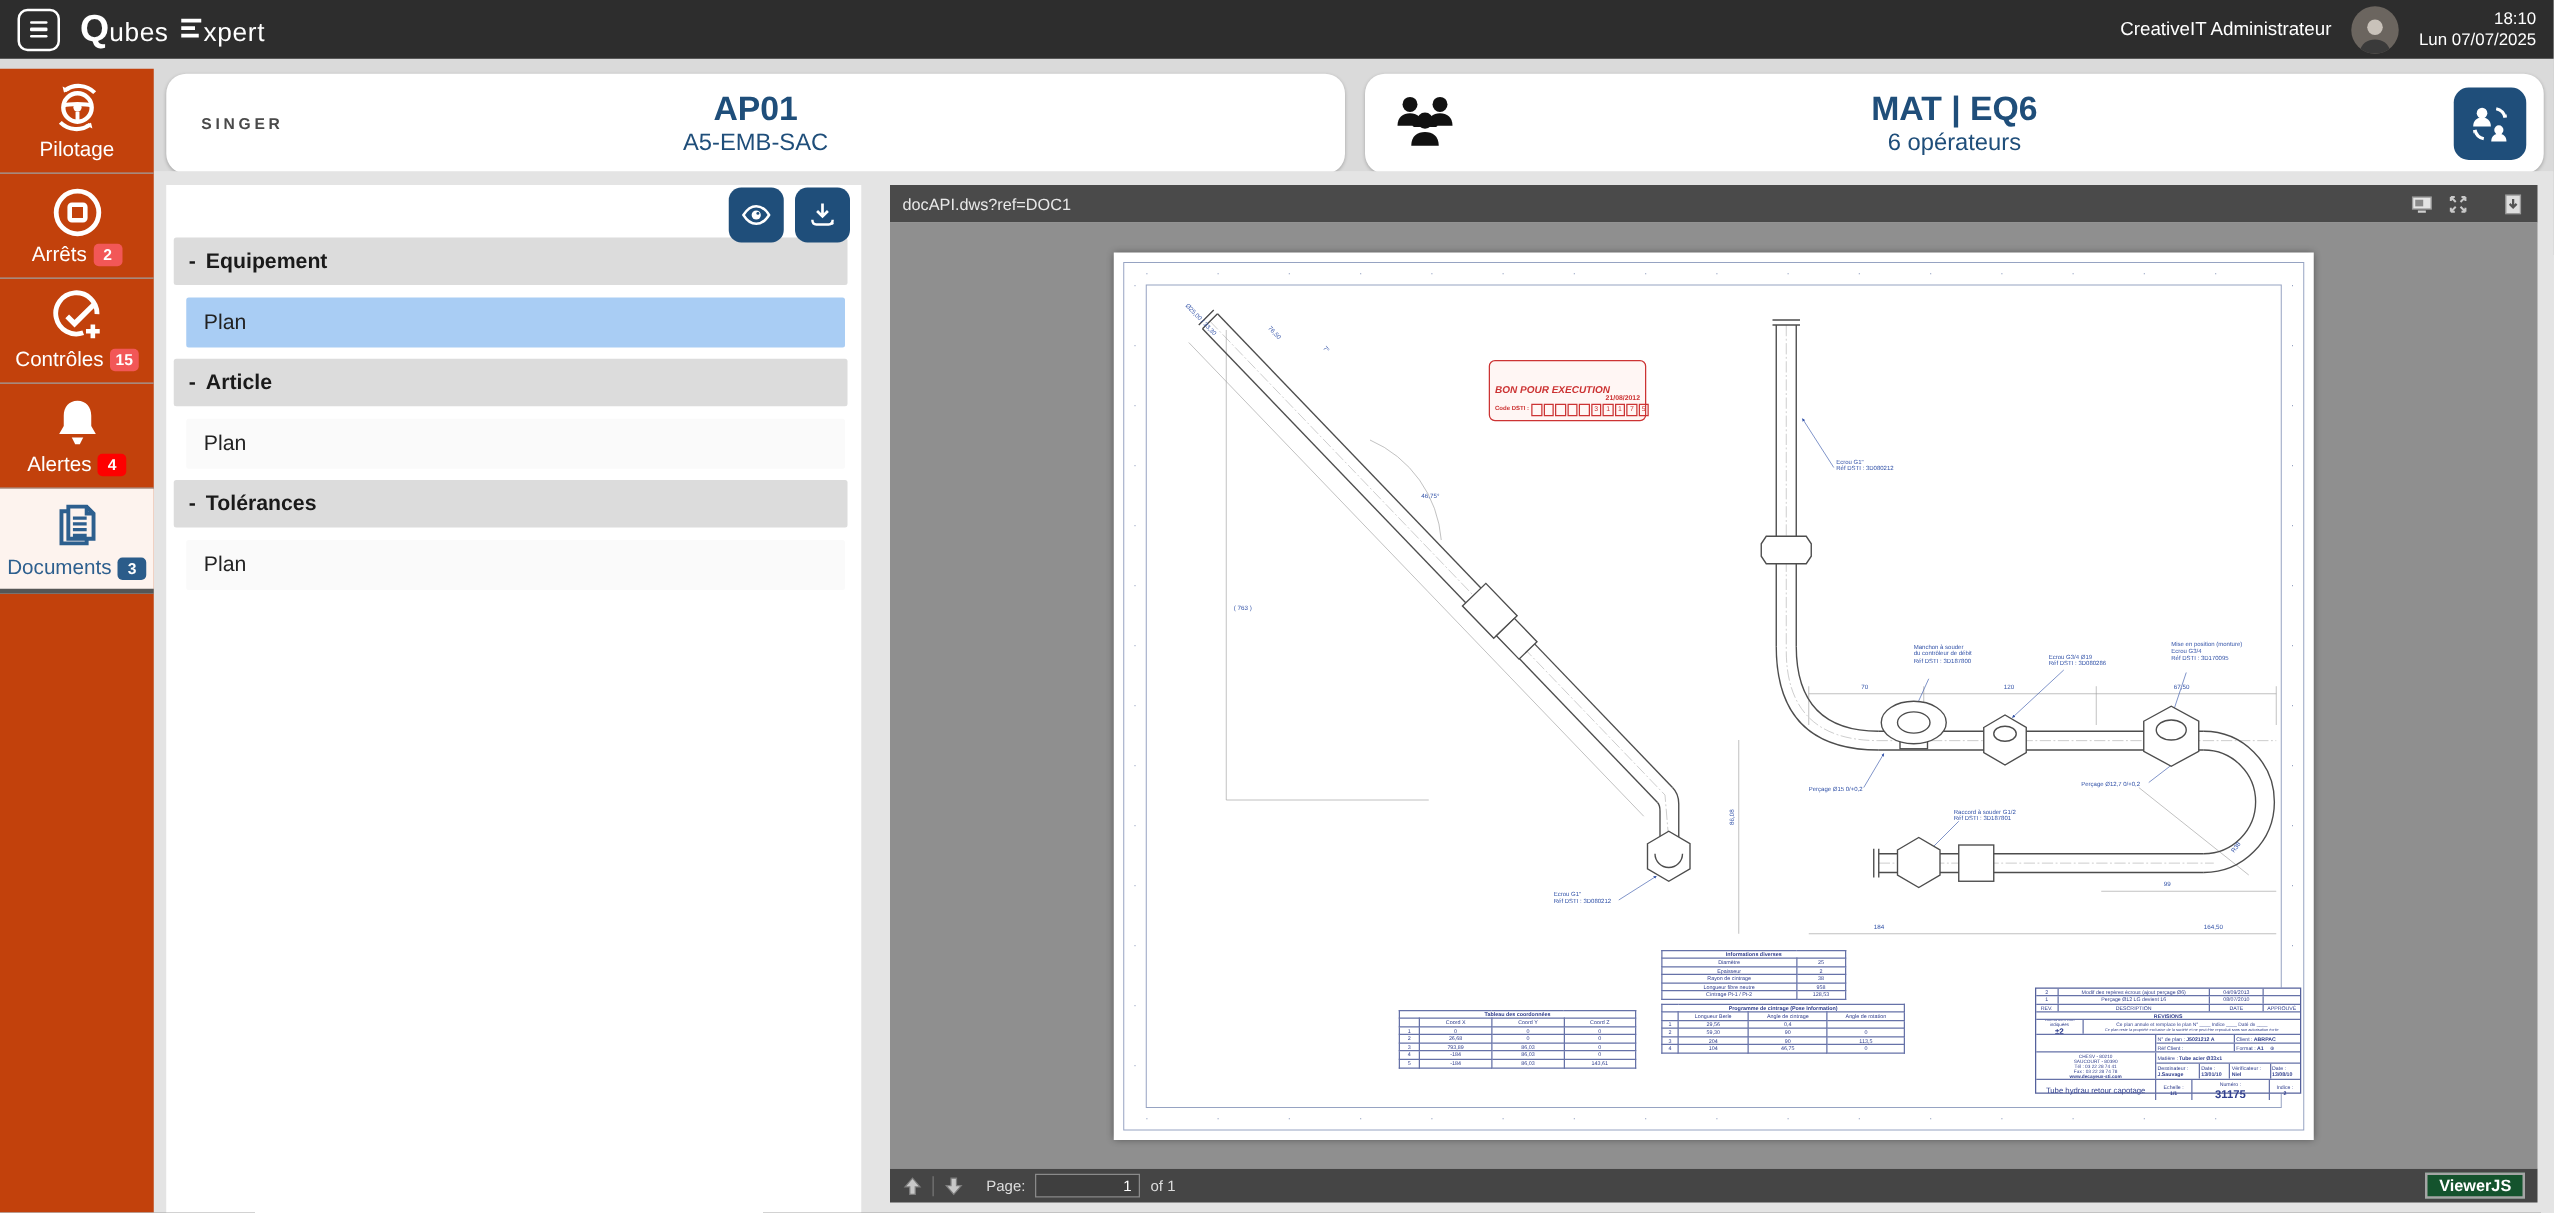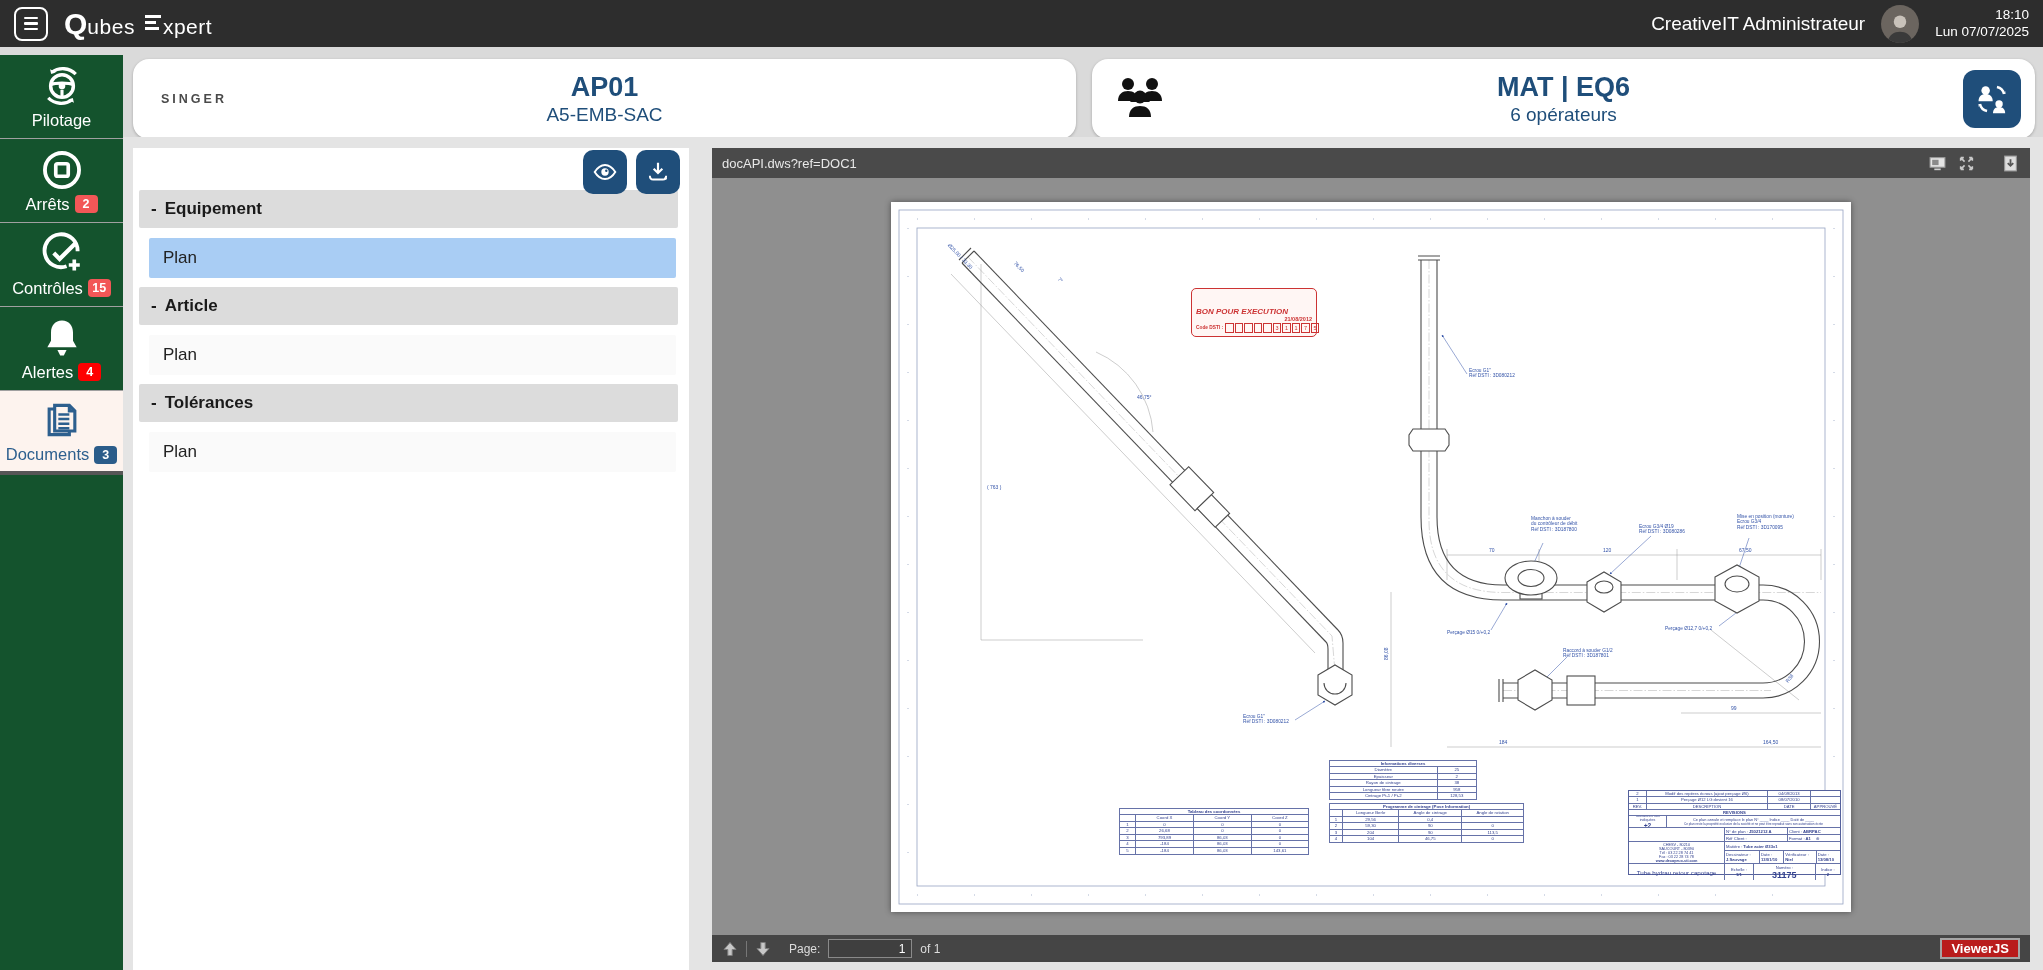--- a/index.html
+++ b/index.html
@@ -13,42 +13,42 @@
   .menu-btn{width:30px;height:30px;border:2px solid #fff;border-radius:8px;display:flex;
             flex-direction:column;justify-content:center;gap:3px;align-items:center;cursor:pointer}
   .menu-btn i{display:block;width:14px;height:2.5px;background:#fff;border-radius:1px}
   .logo{display:flex;align-items:baseline;color:#fff;margin-left:16px;user-select:none}
   .logo .q{font-size:30px;font-weight:700;line-height:1}
   .logo .t1{font-size:21px;font-weight:400;letter-spacing:.5px}
   .ebars{display:inline-flex;flex-direction:column;gap:2.5px;margin:0 2px 2px 10px;align-self:center}
   .ebars i{display:block;height:3.5px;background:#fff}
   .ebars i:nth-child(1){width:16px}.ebars i:nth-child(2){width:11px}.ebars i:nth-child(3){width:14px}
   .top-right{margin-left:auto;display:flex;align-items:center;gap:16px;color:#fff}
-  .user-name{font-size:19px}
+  .user-name{font-size:15px}
   .avatar{width:38px;height:38px;border-radius:50%;background:#6b655f;overflow:hidden;
           display:flex;align-items:flex-end;justify-content:center;cursor:pointer}
   .clock{text-align:right;font-size:13.5px;line-height:1.25}
 
   
   .band{position:absolute;left:0;right:0;top:47px;height:90px;background:#dadada}
   .cards{position:absolute;left:133px;right:8px;top:59px;height:80px;display:flex;gap:16px}
   .card{flex:1;background:#fff;border-radius:16px;box-shadow:0 1px 3px rgba(0,0,0,.25);
         position:relative;display:flex;align-items:center;justify-content:center}
   .card .center{text-align:center;color:var(--accent)}
   .card .title{font-size:27px;font-weight:700;line-height:1.15}
   .card .sub{font-size:19px}
   .brand{position:absolute;left:28px;top:50%;transform:translateY(-50%);
          font-size:12.5px;font-weight:700;letter-spacing:3px;color:#4a4a4a}
   .card-icon-left{position:absolute;left:24px;top:50%;transform:translateY(-50%)}
   .swap-btn{position:absolute;right:14px;top:50%;transform:translateY(-50%);
             width:58px;height:58px;border-radius:12px;background:var(--accent);
             display:flex;align-items:center;justify-content:center;cursor:pointer}
 
   
-  .sidebar{position:absolute;left:0;top:55px;bottom:0;width:123px;background:#14532d;z-index:20}
+  .sidebar{position:absolute;left:0;top:55px;bottom:0;width:123px;background:#c2410c;z-index:20}
   .tile{height:84px;border-bottom:1px solid #a0a0a0;color:#fff;display:flex;flex-direction:column;
         align-items:center;justify-content:center;gap:3px;cursor:pointer;box-sizing:border-box}
   .tile .lbl-row{display:flex;align-items:center;gap:5px}
   .tile .lbl{font-size:16.5px}
   .tile.active{background:#fdf3ee;color:#2d5f8e;border-bottom:4px solid #565656}
   .side-badge{min-width:17px;height:18px;border-radius:4px;padding:0 3px;background:#f25757;
         color:#fff;font-size:12.5px;font-weight:700;display:flex;align-items:center;justify-content:center}
   .side-badge:empty{display:none}
 
   
@@ -75,21 +75,21 @@
   .v-icons .vi{cursor:pointer;display:flex}
   .vi.dl{margin-left:16px}
   .v-body{flex:1;background:#8f8f8f;overflow:hidden;display:flex;align-items:center;justify-content:center}
   .v-foot{height:27px;background:#454545;display:flex;align-items:center;padding:0 10px;color:#ddd;gap:8px}
   .nav-arrow{cursor:pointer;display:flex}
   .foot-sep{width:1px;height:16px;background:#777}
   .v-foot .pg{font-size:12px;margin-left:10px}
   .pg-input{width:70px;height:17px;background:#3f3f3f;border:1px solid #8a8a8a;color:#fff;
             font-size:12px;text-align:right;padding:0 6px;font-family:inherit}
   .viewerjs{margin-left:auto;border:2px solid #a5a5a5;padding:1px 9px;font-weight:700;
-            font-size:13px;color:#fff;background:#b91c1c;cursor:pointer}
+            font-size:13px;color:#fff;background:#14532d;cursor:pointer}
 
   
   .dpage{position:relative;width:960px;height:710px;background:#fff;
          box-shadow:0 0 6px rgba(0,0,0,.45);flex:none}
   .dpage svg{position:absolute;inset:0}
   .dim{position:absolute;font-size:5px;color:#3353a8;white-space:nowrap;transform-origin:left top}
   .anno{position:absolute;font-size:4.8px;line-height:1.18;color:#3353a8;white-space:nowrap;transform-origin:left top}
   .stamp{position:absolute;left:300px;top:86px;width:126px;border:1.5px solid #cc3333;border-radius:5px;
          background:#fff6f4;color:#cc3333;padding:18px 4px 3px;box-sizing:border-box}
   .stamp .s1{font-size:8px;font-weight:700;font-style:italic;white-space:nowrap}

